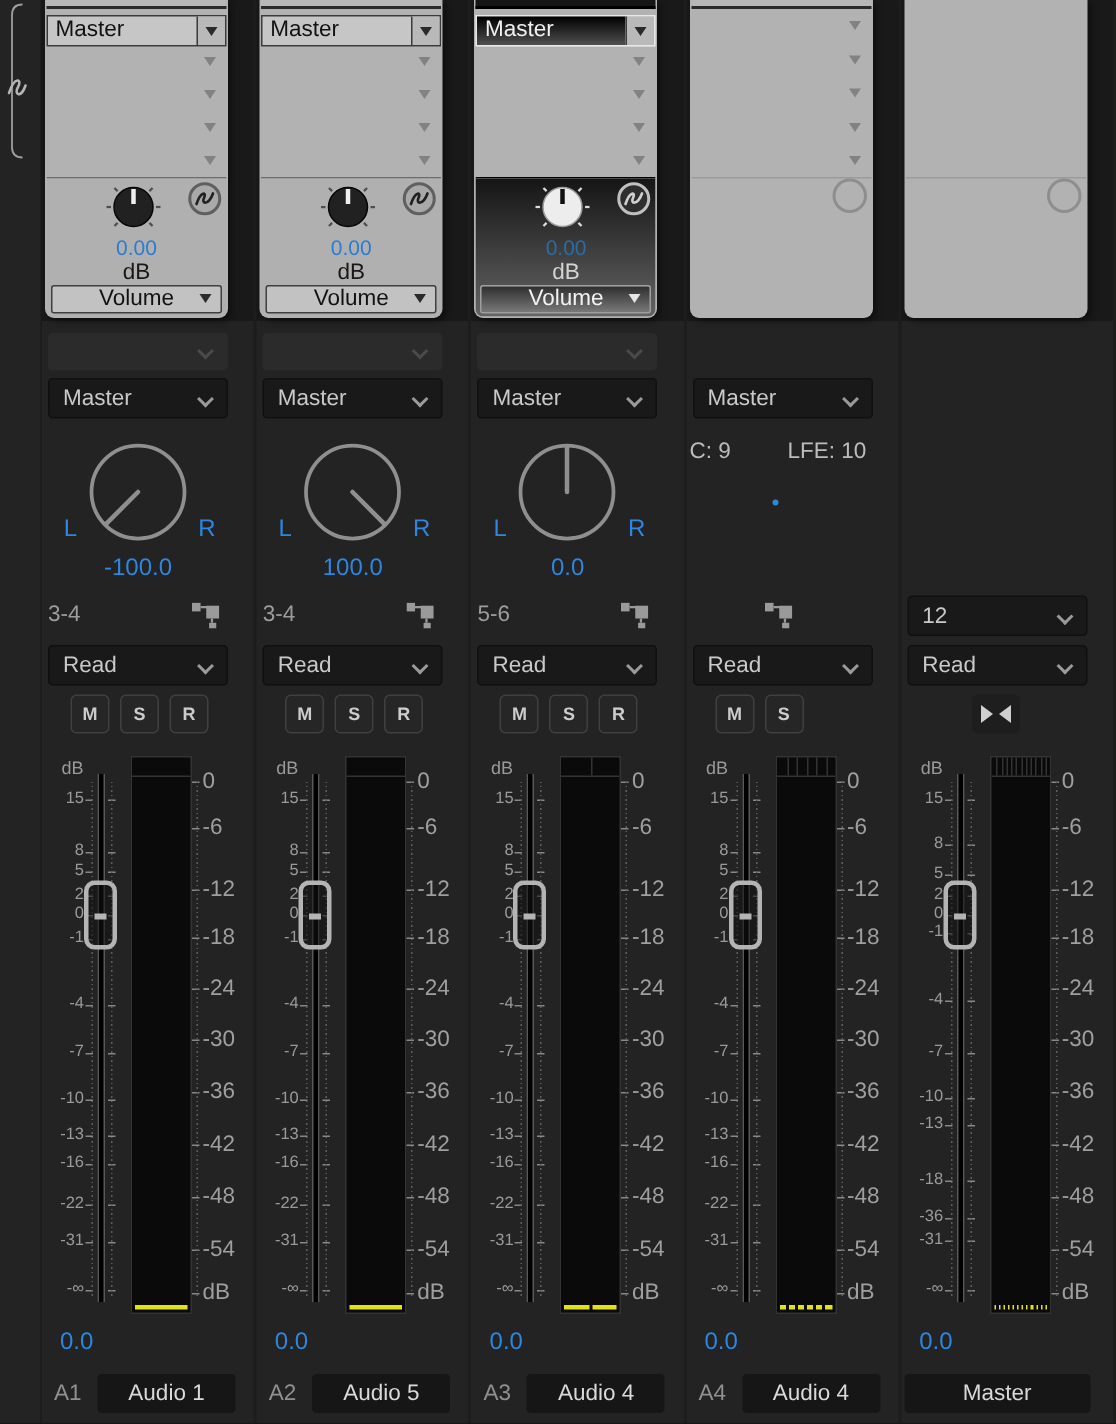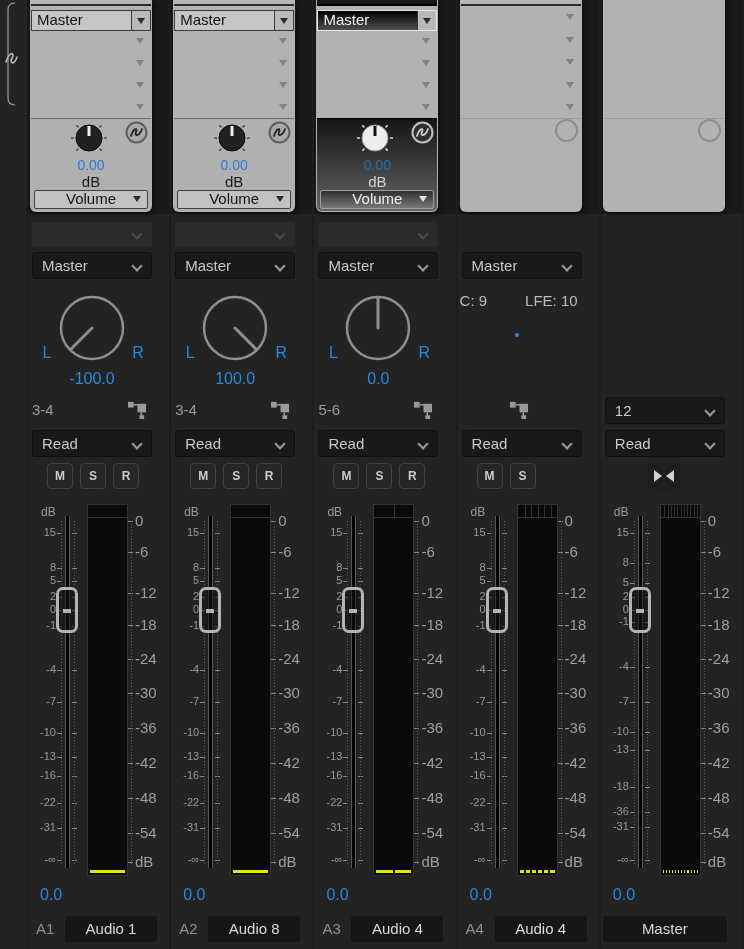--- a/index.html
+++ b/index.html
@@ -443,21 +443,21 @@
           <i class="mtk" style="top: 798px;"></i>
           <span class="ml" style="top: 824px;">-54</span>
           <i class="mtk" style="top: 833px;"></i>
           <span class="ml" style="top: 853px;">dB</span>
           <i class="mtk" style="top: 862px;"></i>
         </div>
     <i class="mdots"></i>
 
     <span class="lvlval">0.0</span>
     <span class="tprefix A2">A2</span>
-    <div class="tname std">Audio 8</div>
+    <div class="tname std">Audio 5</div>
   </div>
       <div class="strip sel">
 
     <div class="panel">
       <div class="sliver dark"></div>
       <div class="send-dd Master">
         <span class="send-lbl">Master</span>
         <span class="send-ab">
               <i class="tri0"></i>
             </span>

